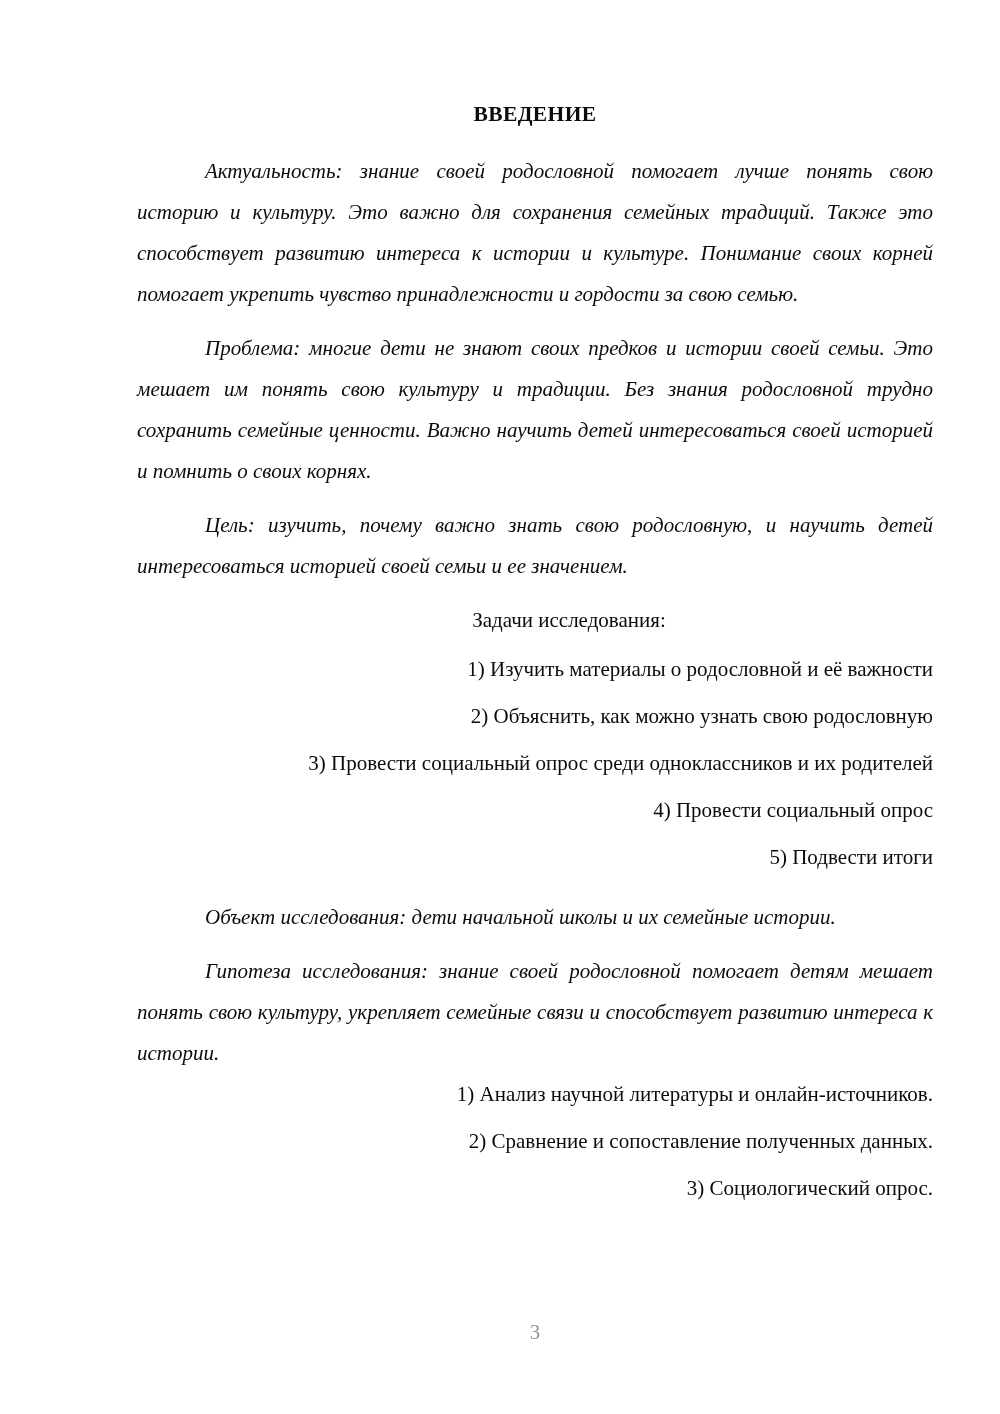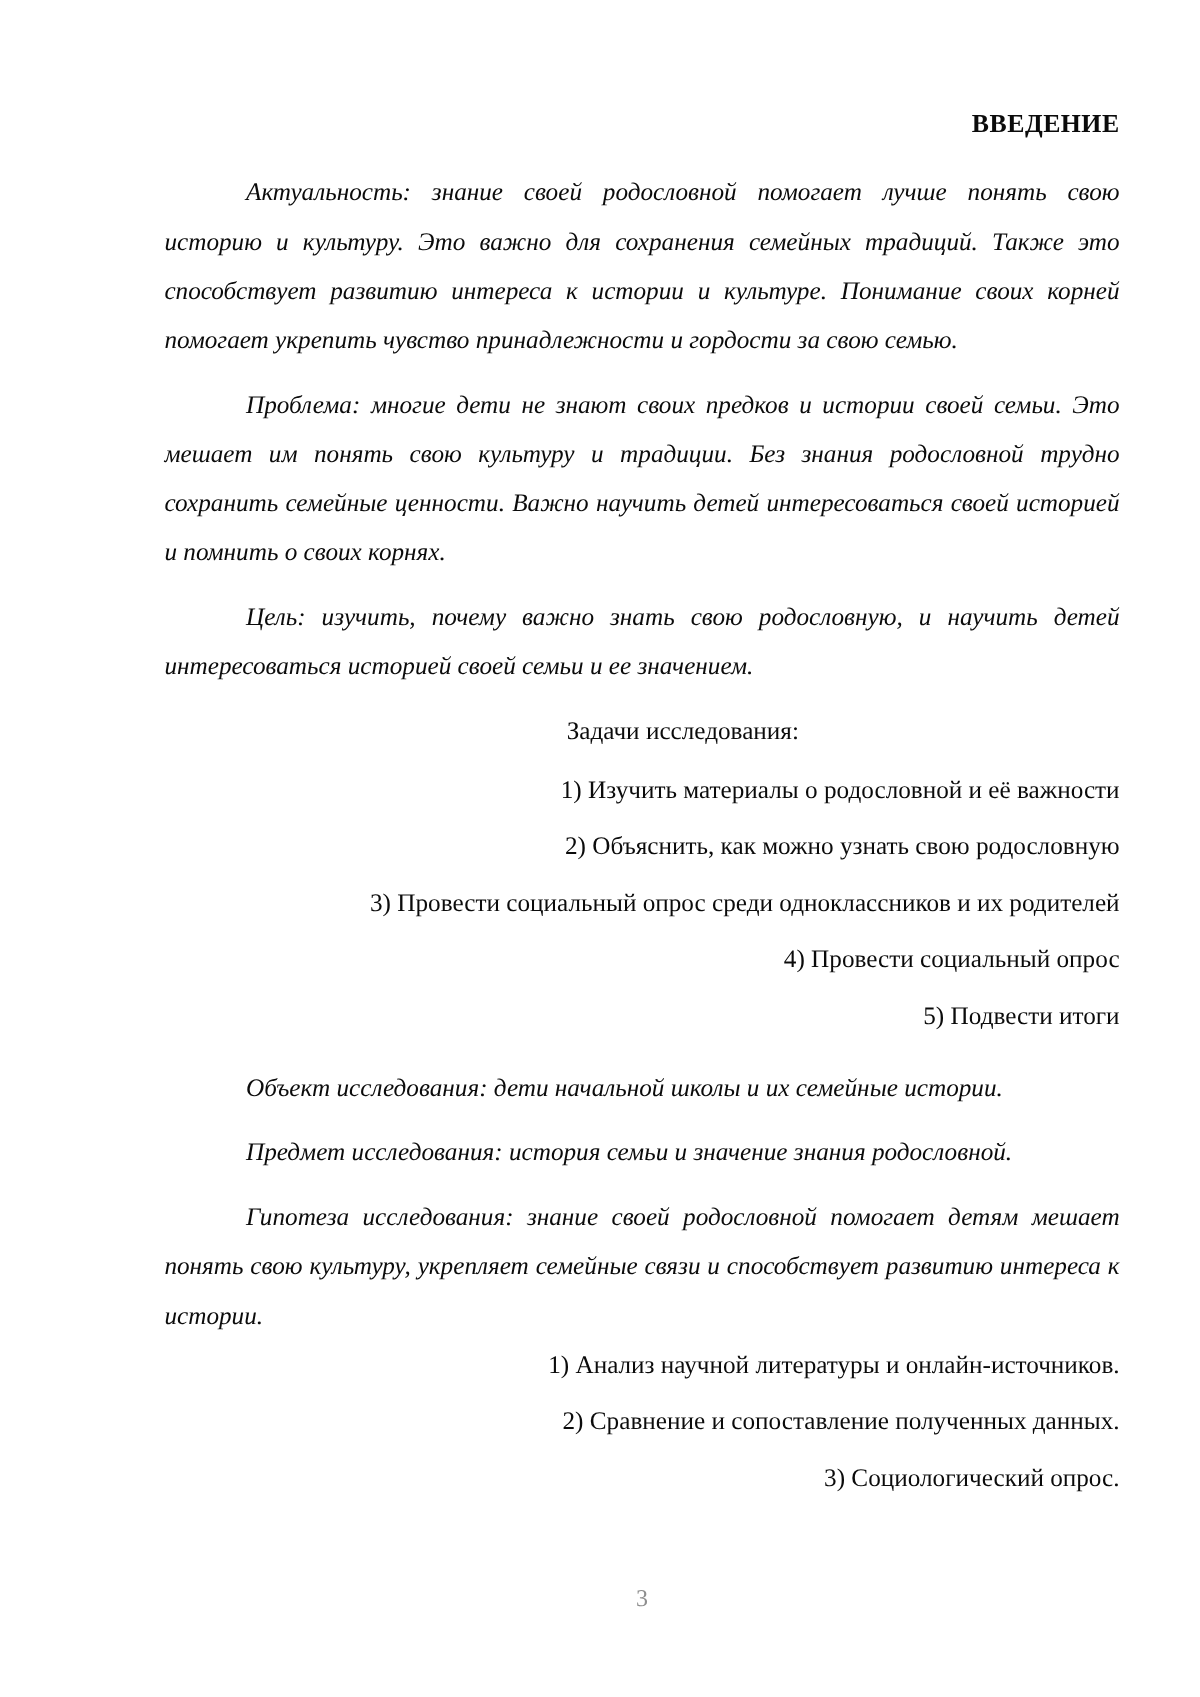--- a/index.html
+++ b/index.html
@@ -24,23 +24,23 @@
   .content {
     position: absolute;
     left: 137px;
     top: 88px;
     width: 796px;
   }
 
   .doc-heading {
     font-size: 21.5px;
     font-weight: bold;
-    text-align: right;
+    text-align: center;
     letter-spacing: 0.4px;
-    margin: 1px 0 22px 0;
+    margin: 12px 0 22px 0;
     line-height: 1.35;
   }
 
   .para {
     font-size: 21px;
     line-height: 41px;
     text-align: justify;
     text-justify: inter-word;
     text-indent: 68px;
     margin: 0 0 13px 0;
@@ -116,21 +116,20 @@
       <li>2) Объяснить, как можно узнать свою родословную</li>
       <li>3) Провести социальный опрос среди одноклассников и их родителей</li>
       <li>4) Провести социальный опрос</li>
       <li>5) Подвести итоги</li>
     </ul>
 
     <div class="block-gap"></div>
 
     <p class="para">Объект исследования: дети начальной школы и их семейные истории.</p>
 
-    <p class="para">Предмет исследования: история семьи и значение знания родословной.</p>
 
     <p class="para">Гипотеза исследования: знание своей родословной помогает детям мешает понять свою культуру, укрепляет семейные связи и способствует развитию интереса к истории.</p>
 
 
     <ul class="num-list">
       <li>1) Анализ научной литературы и онлайн-источников.</li>
       <li>2) Сравнение и сопоставление полученных данных.</li>
       <li>3) Социологический опрос.</li>
     </ul>
 

